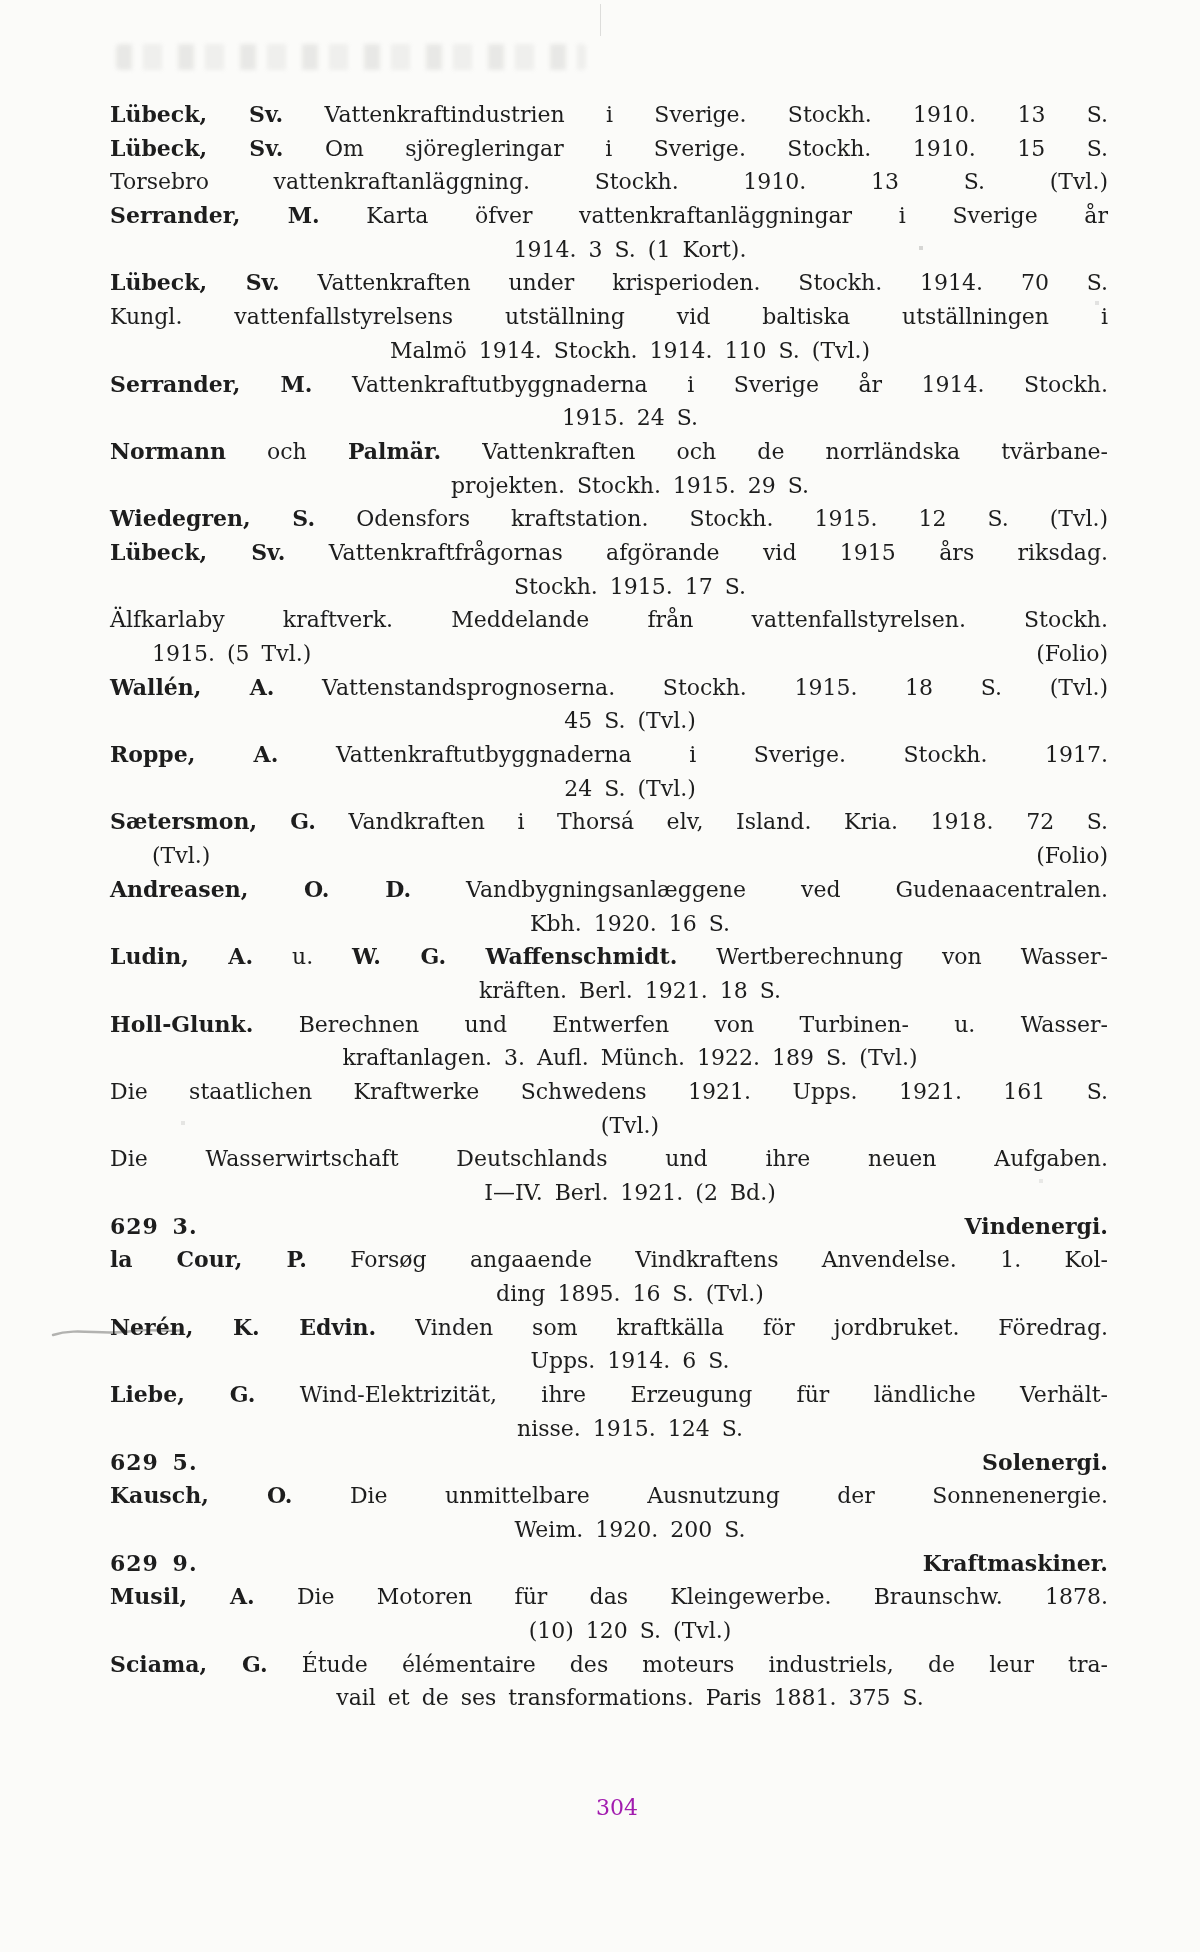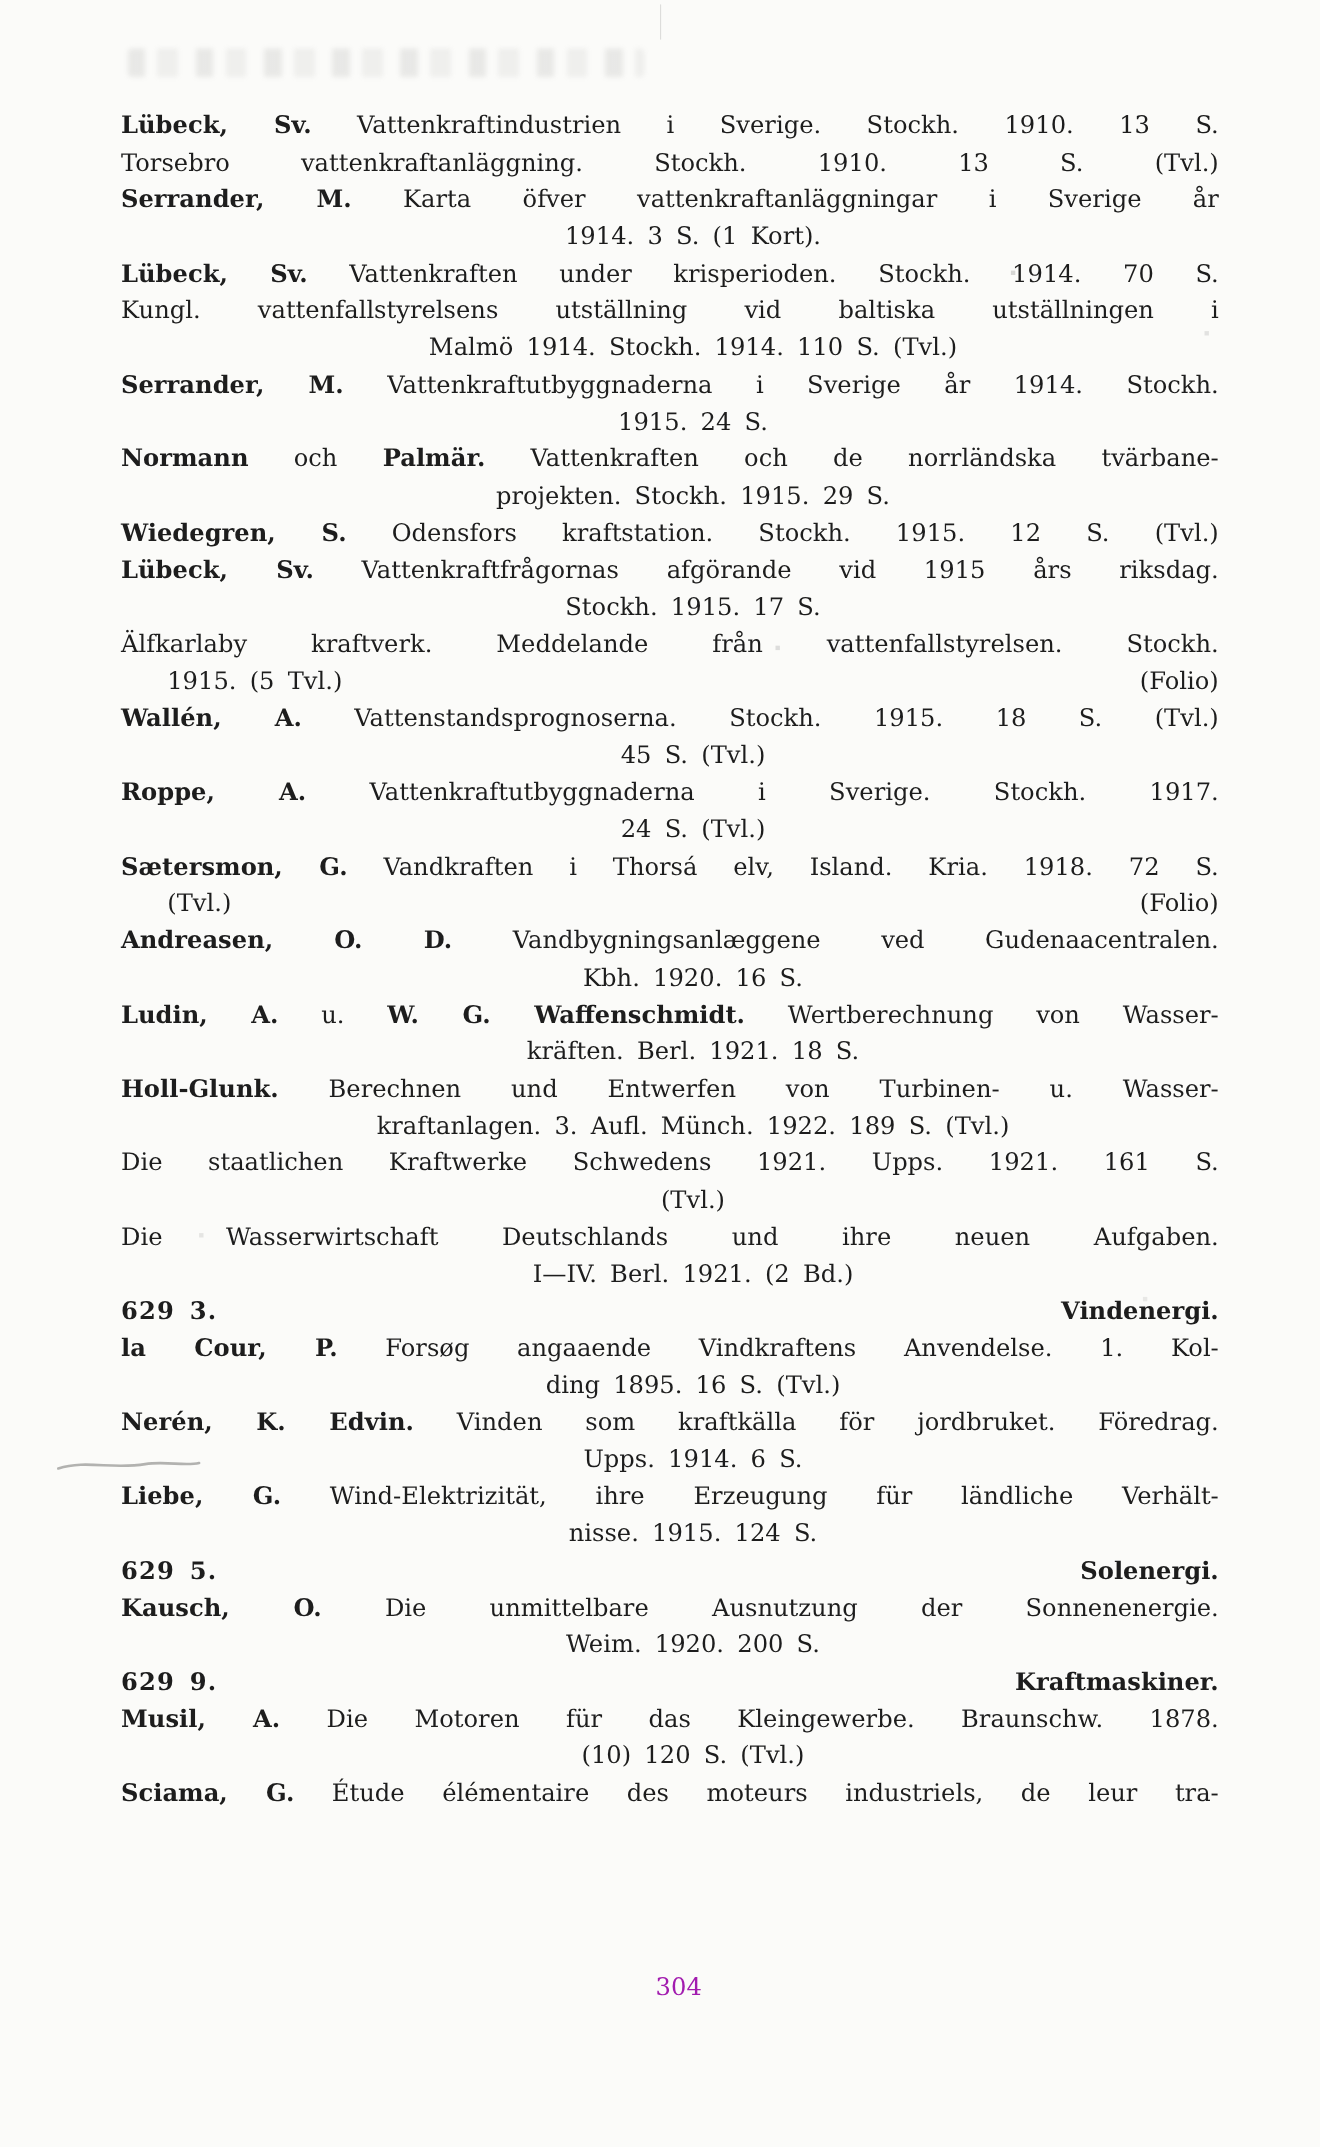--- a/index.html
+++ b/index.html
@@ -84,20 +84,21 @@
   <div class="ghost"></div>
   <div class="crease"></div>
   <div class="specks"></div>
 
   <svg class="pencil" width="134" height="20" viewBox="0 0 134 20">
     <path d="M3,13 C 28,5 52,14 82,9 C 100,6 118,11 131,8" fill="none" stroke="#9a9a97" stroke-width="2.4" stroke-linecap="round" opacity="0.75"></path>
   </svg>
 
   <div class="textblock">
       <div class="line justify"><span class="b">Lübeck, Sv.</span><span> Vattenkraftindustrien i Sverige. Stockh. 1910. 13 S.</span></div>
+      <div class="line justify"><span class="b">Lübeck, Sv.</span><span> Om sjöregleringar i Sverige. Stockh. 1910. 15 S.</span></div>
       <div class="line justify"><span>Torsebro vattenkraftanläggning. Stockh. 1910. 13 S. (Tvl.)</span></div>
       <div class="line justify"><span class="b">Serrander, M.</span><span> Karta öfver vattenkraftanläggningar i Sverige år</span></div>
       <div class="line left indent"><span>1914. 3 S. (1 Kort).</span></div>
       <div class="line justify"><span class="b">Lübeck, Sv.</span><span> Vattenkraften under krisperioden. Stockh. 1914. 70 S.</span></div>
       <div class="line justify"><span>Kungl. vattenfallstyrelsens utställning vid baltiska utställningen i</span></div>
       <div class="line left indent"><span>Malmö 1914. Stockh. 1914. 110 S. (Tvl.)</span></div>
       <div class="line justify"><span class="b">Serrander, M.</span><span> Vattenkraftutbyggnaderna i Sverige år 1914. Stockh.</span></div>
       <div class="line left indent"><span>1915. 24 S.</span></div>
       <div class="line justify"><span class="b">Normann</span><span> och </span><span class="b">Palmär.</span><span> Vattenkraften och de norrländska tvärbane-</span></div>
       <div class="line left indent"><span>projekten. Stockh. 1915. 29 S.</span></div>
@@ -144,17 +145,18 @@
       </div>
       <div class="line justify"><span class="b">Kausch, O.</span><span> Die unmittelbare Ausnutzung der Sonnenenergie.</span></div>
       <div class="line left indent"><span>Weim. 1920. 200 S.</span></div>
       <div class="line between">
         <span class="b header-left">629 9.</span>
         <span class="b">Kraftmaskiner.</span>
       </div>
       <div class="line justify"><span class="b">Musil, A.</span><span> Die Motoren für das Kleingewerbe. Braunschw. 1878.</span></div>
       <div class="line left indent"><span>(10) 120 S. (Tvl.)</span></div>
       <div class="line justify"><span class="b">Sciama, G.</span><span> Étude élémentaire des moteurs industriels, de leur tra-</span></div>
+      <div class="line left indent"><span>vail et de ses transformations. Paris 1881. 375 S.</span></div>
     </div>
 
   <div class="pagenum">304</div>
 
 </div>
 
 </body></html>

